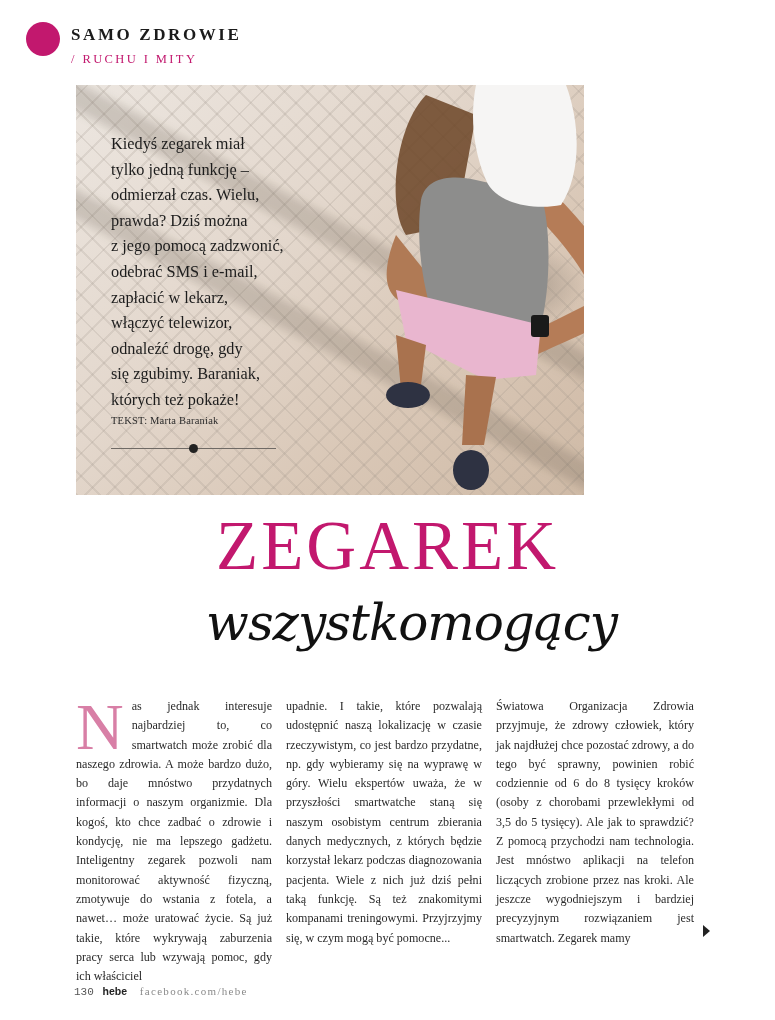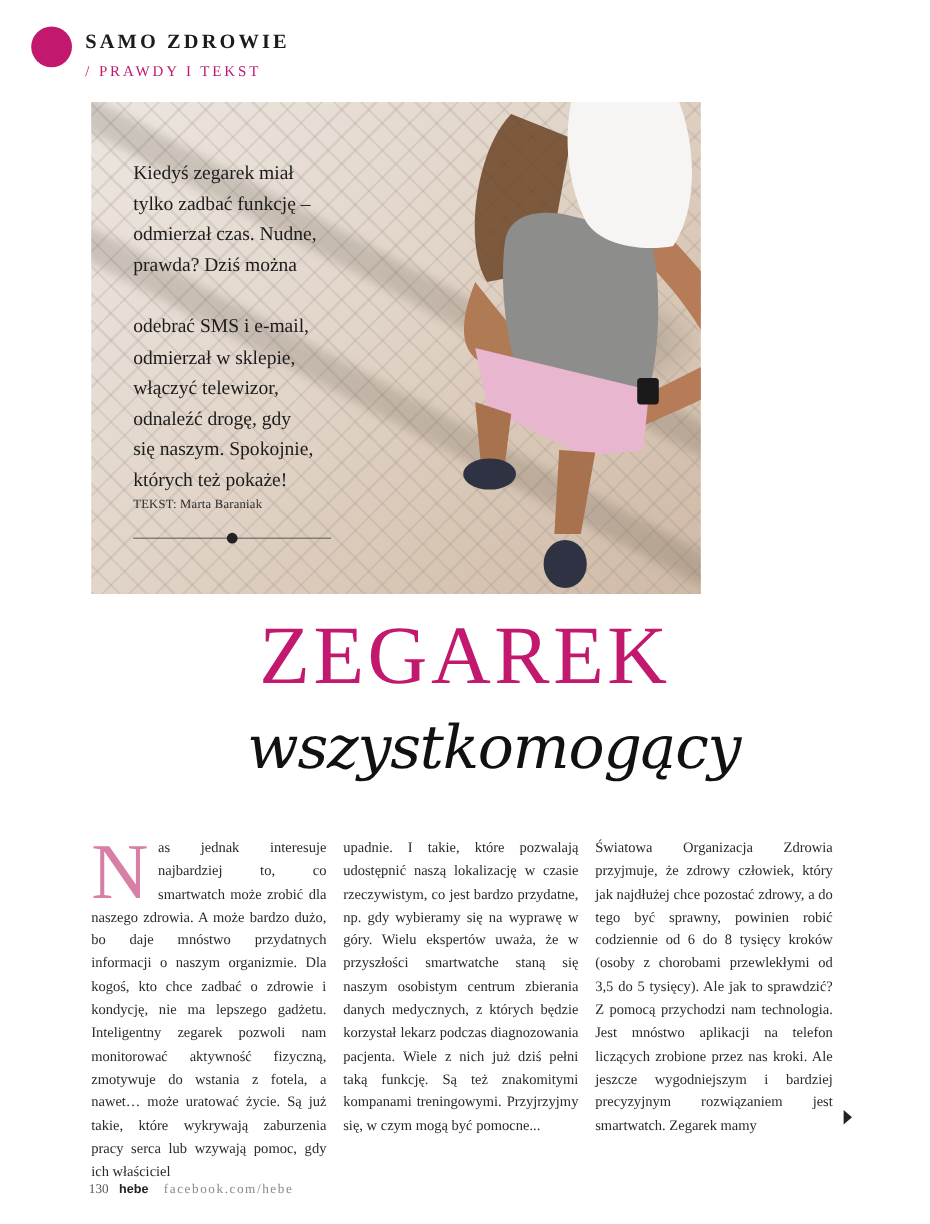--- a/index.html
+++ b/index.html
@@ -30,30 +30,30 @@
   .col { position:absolute; top:697px; font-size:12.1px; line-height:19.3px; color:#2a2a2a; text-align:justify; }
   .col p { margin:0; }
   .col1 { left:76px; width:196px; }
   .col2 { left:286px; width:196px; }
   .col3 { left:496px; width:198px; }
   .dropcap { float:left; font-size:66px; line-height:52px; color:#d87fa6; margin:4px 8px 0 0; font-family:"Liberation Serif",serif; }
   .box-title { text-align:center; font-family:"Liberation Sans","DejaVu Sans",sans-serif; font-weight:bold; font-size:13px; color:#c2186e; margin-bottom:2px; line-height:16px; }
   .continue-arrow { position:absolute; left:703px; top:925px; width:0; height:0; border-top:6px solid transparent; border-bottom:6px solid transparent; border-left:7px solid #222; }
 
   .footer { position:absolute; left:74px; top:985px; font-size:11px; color:#777; }
-  .footer .page-num { margin-right:6px; color:#555; }
+  .footer .page-num { margin-right:6px; color:#555;font-family:Liberation Mono, monospace; }
   .footer .brand { font-family:"Liberation Sans","DejaVu Sans",sans-serif; font-weight:bold; color:#222; font-size:10.5px; margin-right:10px; }
   .footer .social { letter-spacing:1.3px; color:#8a8a8a; }
 </style>
 </head>
 <body>
 
 <div class="section-dot"></div>
 <div class="section-title">SAMO ZDROWIE</div>
-<div class="section-sub">/ PRAWDY I TEKST</div>
+<div class="section-sub">/ RUCHU I MITY</div>
 
 <div class="hero">
   <div class="fence"></div>
   <div class="shadow-band" style="left:-120px; top:120px;"></div>
   <div class="shadow-band" style="left:-60px; top:260px;"></div>
   <svg class="figure" viewBox="0 0 300 410">
 
     <path d="M60 10 C 30 40, 20 120, 40 150 L 90 140 L 110 30 Z" fill="#6b4426" opacity="0.85"></path>
 
     <path d="M30 150 C 10 200, 20 230, 80 220 L 140 205 L 130 190 L 70 200 Z" fill="#b07a55"></path>
@@ -69,29 +69,29 @@
     <ellipse cx="42" cy="310" rx="22" ry="13" fill="#2e3242"></ellipse>
     <ellipse cx="105" cy="385" rx="18" ry="20" fill="#2e3242"></ellipse>
 
     <rect x="165" y="230" width="18" height="22" rx="3" fill="#1a1a1a"></rect>
 
     <path d="M110 0 L 200 0 C 215 40, 215 90, 195 120 C 170 125, 130 120, 120 95 C 105 60, 105 25, 110 0 Z" fill="#f6f5f4"></path>
   </svg>
   <div class="text-block">
     <p class="hero-lead">
       <span>Kiedyś zegarek miał</span><br>
-      <span>tylko zadbać funkcję –</span><br>
-      <span>odmierzał czas. Nudne,</span><br>
+      <span>tylko jedną funkcję –</span><br>
+      <span>odmierzał czas. Wielu,</span><br>
       <span>prawda? Dziś można</span><br>
-      <br>
+      <span>z jego pomocą zadzwonić,</span><br>
       <span>odebrać SMS i e-mail,</span><br>
-      <span>odmierzał w sklepie,</span><br>
+      <span>zapłacić w lekarz,</span><br>
       <span>włączyć telewizor,</span><br>
       <span>odnaleźć drogę, gdy</span><br>
-      <span>się naszym. Spokojnie,</span><br>
+      <span>się zgubimy. Baraniak,</span><br>
       <span>których też pokaże!</span>
     </p>
     <div class="credit">TEKST: Marta Baraniak</div>
   </div>
   <div class="divider"></div>
   <div class="divider-dot"></div>
 </div>
 
 <div class="headline">ZEGAREK</div>
 <div class="subhead">wszystkomogący</div>

